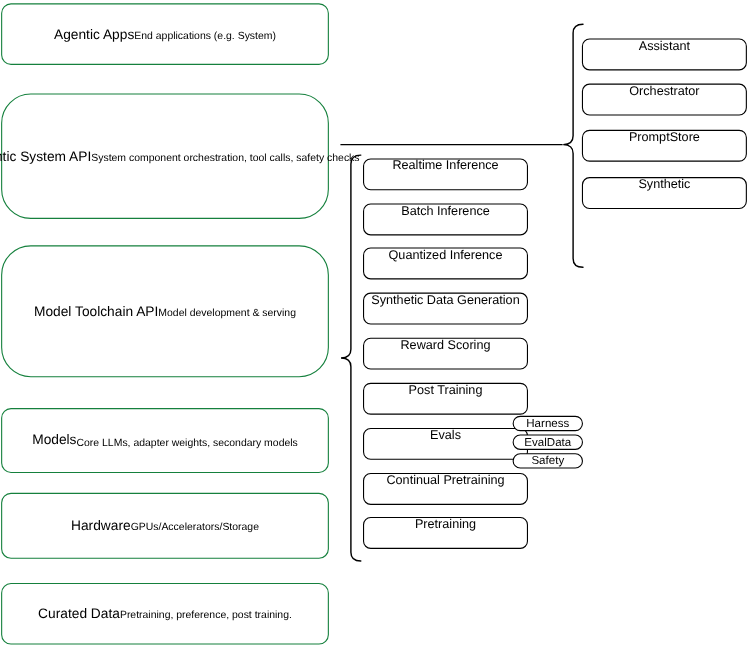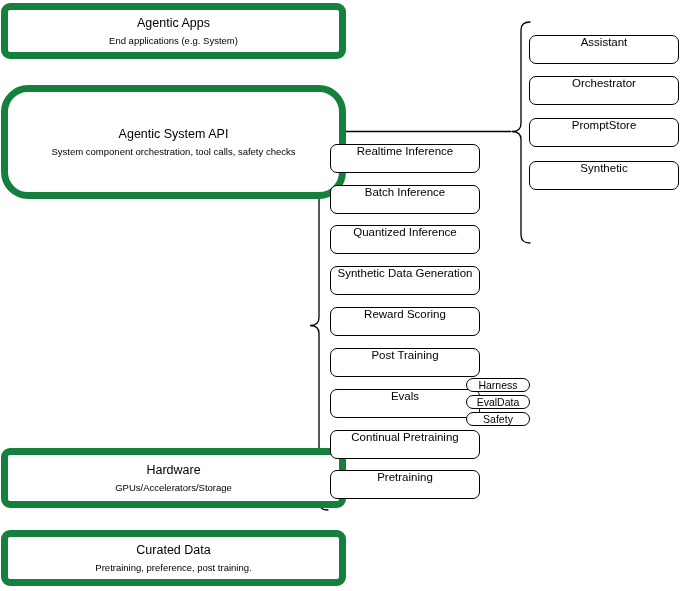--- a/index.html
+++ b/index.html
@@ -6,25 +6,25 @@
   #canvas{
     position:relative;
     width:682px;height:591px;
     background:#ffffff;
     font-family:"Liberation Sans","DejaVu Sans",sans-serif;
     color:#000000;
     overflow:hidden;
   }
   .lbox{
     position:absolute;
-    left:1px;width:345px;
-    border:7px solid #15803d;
+    left:1px;width:298px;
+    border:1px solid #15803d;
     background:#ffffff;
     box-sizing:border-box;
-    display:flex;flex-direction:column;
+    display:flex;flex-direction:row;
     align-items:center;justify-content:center;
     text-align:center;
   }
   .box-title{
     font-size:12.5px;line-height:15px;
     white-space:nowrap;
   }
   .box-sub{
     font-size:9.5px;line-height:12px;
     margin-top:4px;
@@ -73,21 +73,29 @@
   <div class="lbox" style="top:3px;height:56px;border-radius:9px">
     <div class="box-title">Agentic Apps</div>
     <div class="box-sub">End applications (e.g. System)</div>
   </div>
 
   <div class="lbox" style="top:85px;height:114px;border-radius:27px">
     <div class="box-title">Agentic System API</div>
     <div class="box-sub">System component orchestration, tool calls, safety checks</div>
   </div>
 
+  <div class="lbox" style="top:223px;height:120px;border-radius:27px">
+    <div class="box-title">Model Toolchain API</div>
+    <div class="box-sub">Model development &amp; serving</div>
+  </div>
 
+  <div class="lbox" style="top:371px;height:59px;border-radius:9px">
+    <div class="box-title">Models</div>
+    <div class="box-sub">Core LLMs, adapter weights, secondary models</div>
+  </div>
 
   <div class="lbox" style="top:448px;height:60px;border-radius:9px">
     <div class="box-title">Hardware</div>
     <div class="box-sub">GPUs/Accelerators/Storage</div>
   </div>
 
   <div class="lbox" style="top:530px;height:56px;border-radius:9px">
     <div class="box-title">Curated Data</div>
     <div class="box-sub">Pretraining, preference, post training.</div>
   </div>

